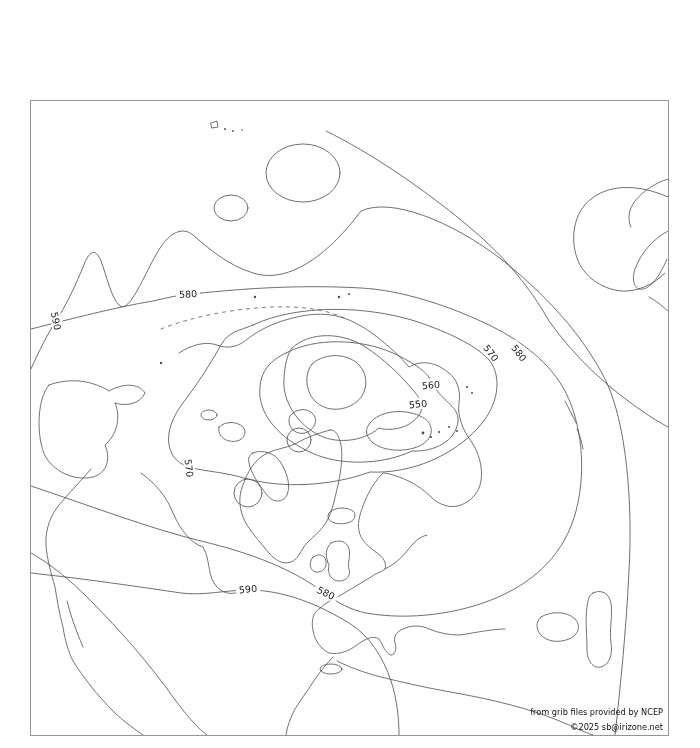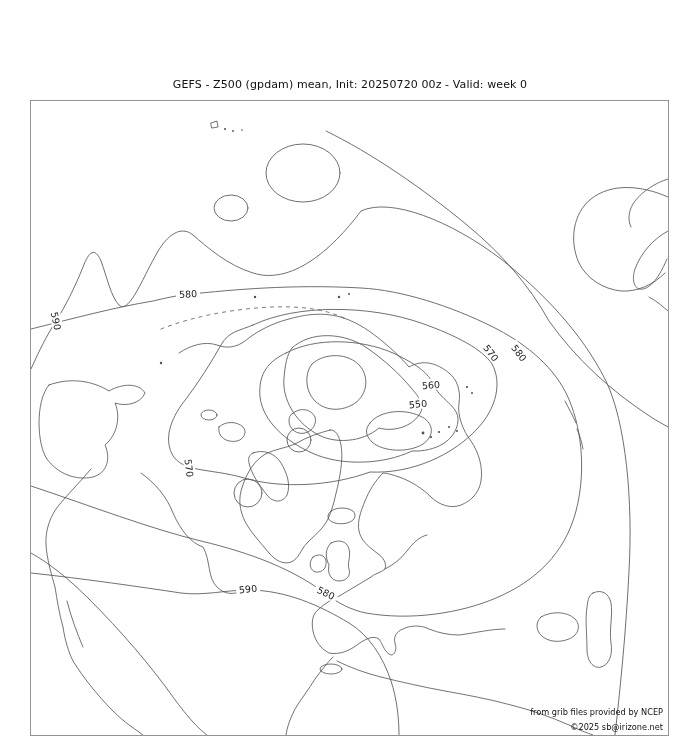--- a/index.html
+++ b/index.html
@@ -11,21 +11,20 @@
   .coast{fill:none;stroke:#4f4f4f;stroke-width:0.8;stroke-linecap:round;stroke-linejoin:round;}
   .isl{fill:#4f4f4f;stroke:none;}
   .clab rect{fill:#ffffff;stroke:none;}
   .clab text{font-family:"DejaVu Sans","Liberation Sans",sans-serif;font-size:9.5px;fill:#1a1a1a;text-anchor:middle;}
   .attr{font-family:"DejaVu Sans","Liberation Sans",sans-serif;font-size:8.2px;fill:#111;text-anchor:end;}
 </style>
 </head>
 <body>
 
 <div class="page">
-  <div class="title">GEFS - Z500 (gpdam) mean, Init: 20250720 00z - Valid: week 0</div>
 
   <div class="map-frame">
     <svg width="637" height="634" viewBox="0 0 637 634">
 
       <g>
 
         <path class="contour" d="M 281,263 C 294,251 318,252 329,265 C 339,277 336,296 321,304 C 304,313 286,307 279,293 C 274,283 275,270 281,263 Z"></path>
 
         <path class="contour" d="M 339,322 C 348,310 372,307 389,315 C 403,321 404,335 392,343 C 378,352 352,351 341,341 C 334,334 334,328 339,322 Z"></path>
 

